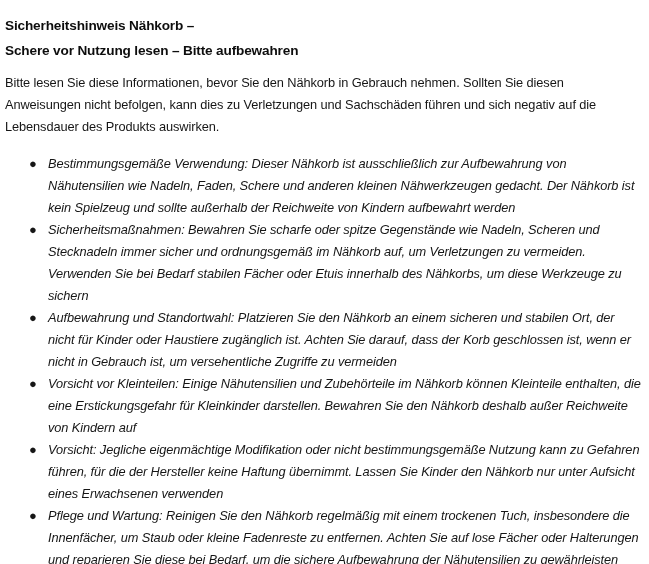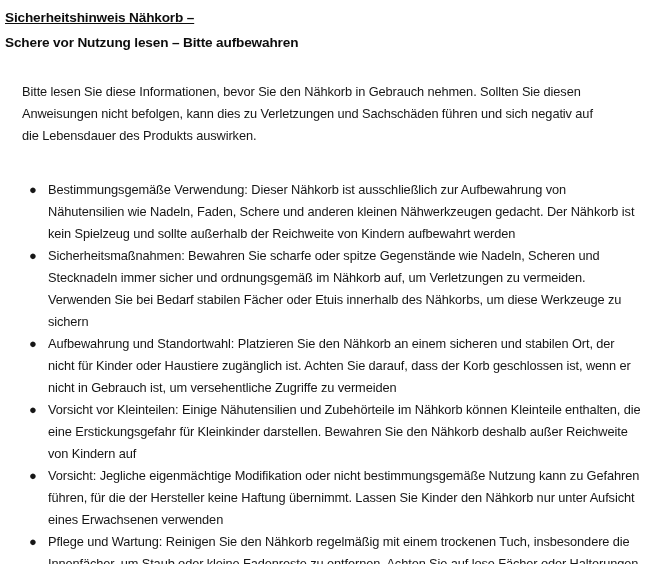--- a/index.html
+++ b/index.html
@@ -27,28 +27,27 @@
   .doc-heading {
     margin: 0;
     padding: 0 8px 0 5px;
     font-size: 13.6px;
     font-weight: bold;
     letter-spacing: -0.15px;
     line-height: 24px;
     color: #0d0d0d;
   }
   .heading-line-1 {
-    padding-top: 6px;
-    text-decoration: underline;
+    padding-top: 14px;
   }
   .heading-line-2 {
     padding-top: 1px;
   }
   .intro-paragraph {
-    margin: 17px;
+    margin: 0;
     padding: 9px 20px 0 5px;
     font-size: 12.8px;
     line-height: 22px;
     letter-spacing: -0.1px;
     color: #161616;
     text-align: left;
   }
   .bullet-list {
     list-style: none;
     margin: 0;
@@ -68,20 +67,21 @@
     left: 29px;
     top: 0;
     width: 10px;
     line-height: 22px;
     font-size: 13px;
     color: #161616;
     text-align: left;
   }
   .bullet-text {
     display: block;
+    font-style: italic;
   }
 </style>
 </head>
 <body>
 
 <div class="page">
 
   <div class="doc-heading heading-line-1">Sicherheitshinweis Nähkorb –</div>
 
   <div class="doc-heading heading-line-2">Schere vor Nutzung lesen – Bitte aufbewahren</div>

